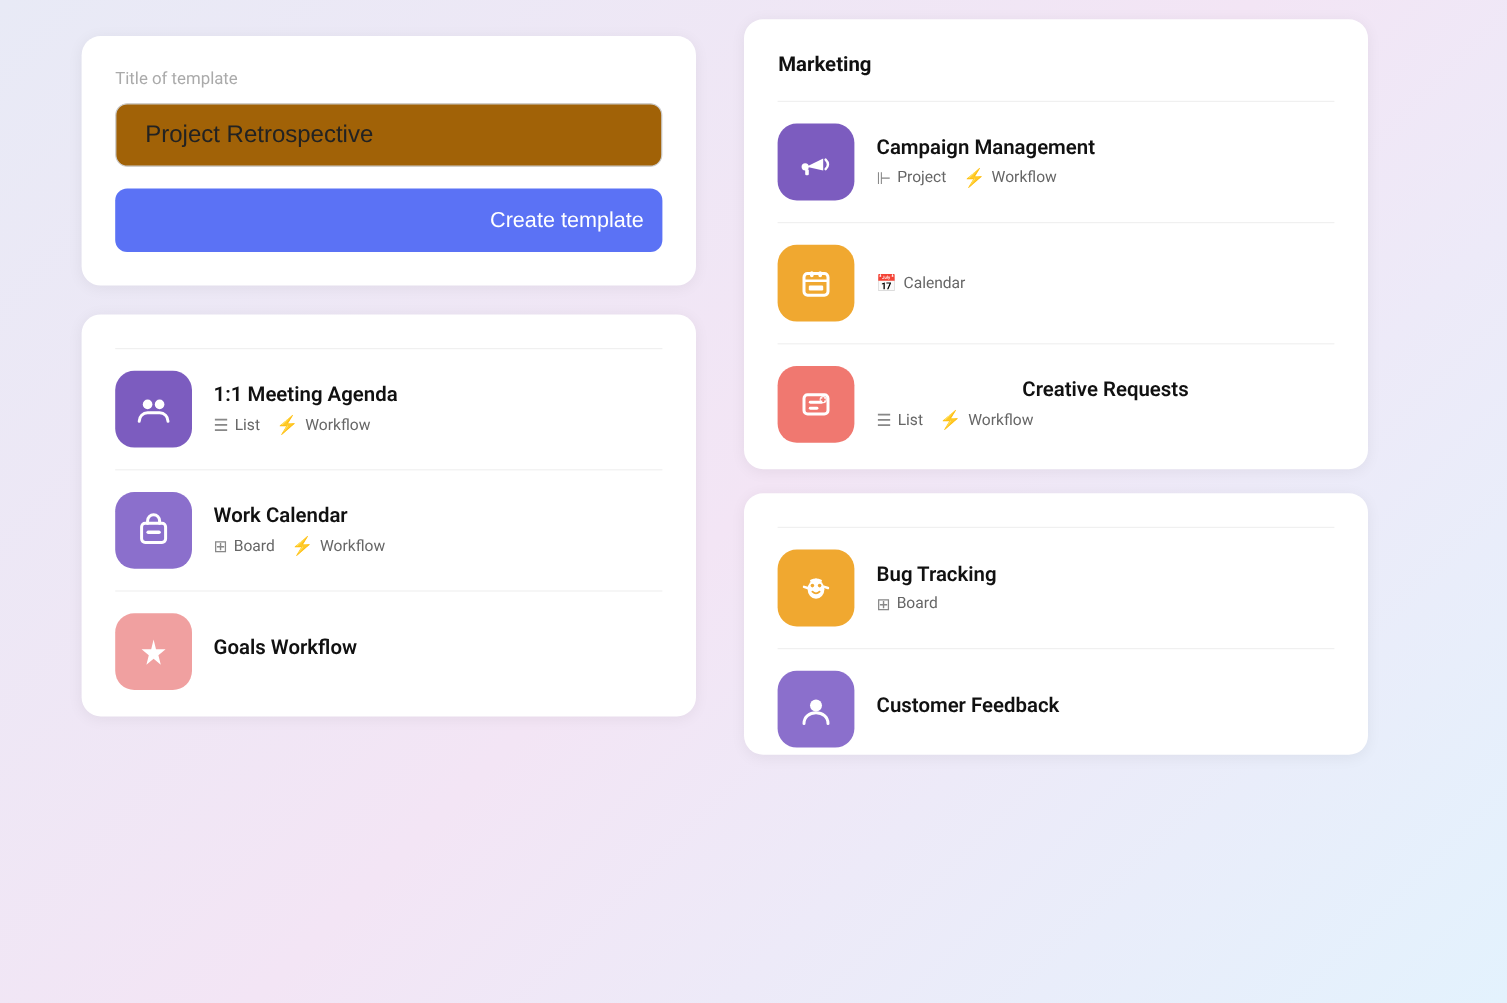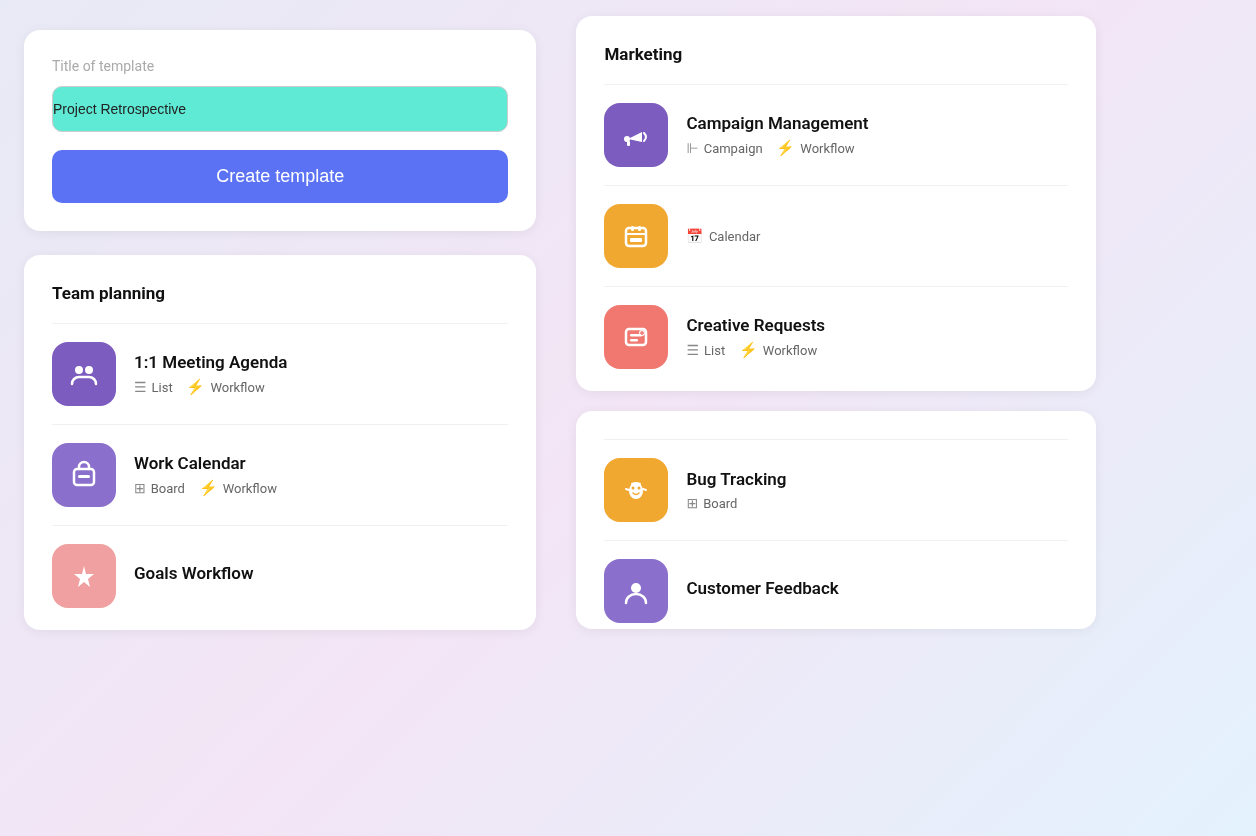--- a/index.html
+++ b/index.html
@@ -10,20 +10,21 @@
       display: flex;
       align-items: flex-start;
       padding: 0;
       overflow: hidden;
     }
     .main-layout {
       display: flex;
       width: 1120px;
       min-height: 836px;
       gap: 0;
+      margin-left: 44px;
     }
     
     .left-panel {
       width: 628px;
       padding: 30px 24px;
       display: flex;
       flex-direction: column;
       gap: 24px;
     }
     .template-card {
@@ -35,37 +36,38 @@
     .template-label {
       font-size: 14px;
       color: #aaa;
       margin-bottom: 12px;
       font-weight: 400;
     }
     .template-input {
       width: 100%;
       border: 1.5px solid #ccc;
       border-radius: 10px;
-      padding: 14px 0;
-      font-size: 14px;
+      padding: 14px 24px;
+      font-size: 20px;
       color: #222;
       outline: none;
       margin-bottom: 18px;
-      background: #5eead4;
+      background: #a16207;
     }
     .create-btn {
       width: 100%;
       background: #5b72f5;
       color: #fff;
       border: none;
       border-radius: 10px;
       padding: 16px;
       font-size: 18px;
       font-weight: 500;
       cursor: pointer;
+      text-align: right;
     }
 
     .section-card {
       background: #fff;
       border-radius: 16px;
       padding: 28px 28px 0 28px;
       box-shadow: 0 2px 12px rgba(0,0,0,0.06);
       overflow: hidden;
     }
     .section-title {
@@ -150,21 +152,20 @@
 
   <div class="left-panel">
 
     <div class="template-card">
       <div class="template-label">Title of template</div>
       <input class="template-input" type="text" value="Project Retrospective" style="">
       <button class="create-btn">Create template</button>
     </div>
 
     <div class="section-card">
-      <div class="section-title">Team planning</div>
       <div class="template-list">
 
         <div class="template-item">
           <div class="item-icon icon-purple">
             <svg width="32" height="32" viewBox="0 0 32 32" fill="none">
               <circle cx="11" cy="12" r="4" fill="white"></circle>
               <circle cx="21" cy="12" r="4" fill="white"></circle>
               <path d="M4 26c0-4 3.1-7 7-7h10c3.9 0 7 3 7 7" stroke="white" stroke-width="2.5" fill="none" stroke-linecap="round"></path>
             </svg>
           </div>
@@ -234,21 +235,21 @@
               <circle cx="7" cy="20" r="3" fill="white"></circle>
               <rect x="7" y="22" width="3" height="5" rx="1" fill="white"></rect>
               <path d="M24 14 Q28 18 24 22" stroke="white" stroke-width="2" fill="none" stroke-linecap="round"></path>
             </svg>
           </div>
           <div class="item-info">
             <div class="item-name">Campaign Management</div>
             <div class="item-tags">
               <span class="item-tag">
                 <span class="tag-icon">⊩</span>
-                <span>Campaign</span>
+                <span>Project</span>
               </span>
               <span class="item-tag">
                 <span class="tag-icon tag-lightning">⚡</span>
                 <span>Workflow</span>
               </span>
             </div>
           </div>
         </div>
 
         <div class="template-item">
@@ -264,21 +265,21 @@
           <div class="item-info">
             <div class="item-tags">
               <span class="item-tag">
                 <span class="tag-icon">📅</span>
                 <span>Calendar</span>
               </span>
             </div>
           </div>
         </div>
 
-        <div class="template-item" style="padding-bottom: 22px;">
+        <div class="template-item" style="padding-bottom: 22px; text-align: center;">
           <div class="item-icon icon-peach">
             <svg width="32" height="32" viewBox="0 0 32 32" fill="none">
               <rect x="6" y="8" width="20" height="16" rx="3" stroke="white" stroke-width="2.5" fill="none"></rect>
               <rect x="10" y="13" width="12" height="2.5" rx="1.2" fill="white"></rect>
               <rect x="10" y="18" width="8" height="2.5" rx="1.2" fill="white"></rect>
               <circle cx="22" cy="12" r="3" fill="white" opacity="0.9"></circle>
               <path d="M20 12 L24 12 M22 10 L22 14" stroke="#f07870" stroke-width="1.5"></path>
             </svg>
           </div>
           <div class="item-info">

